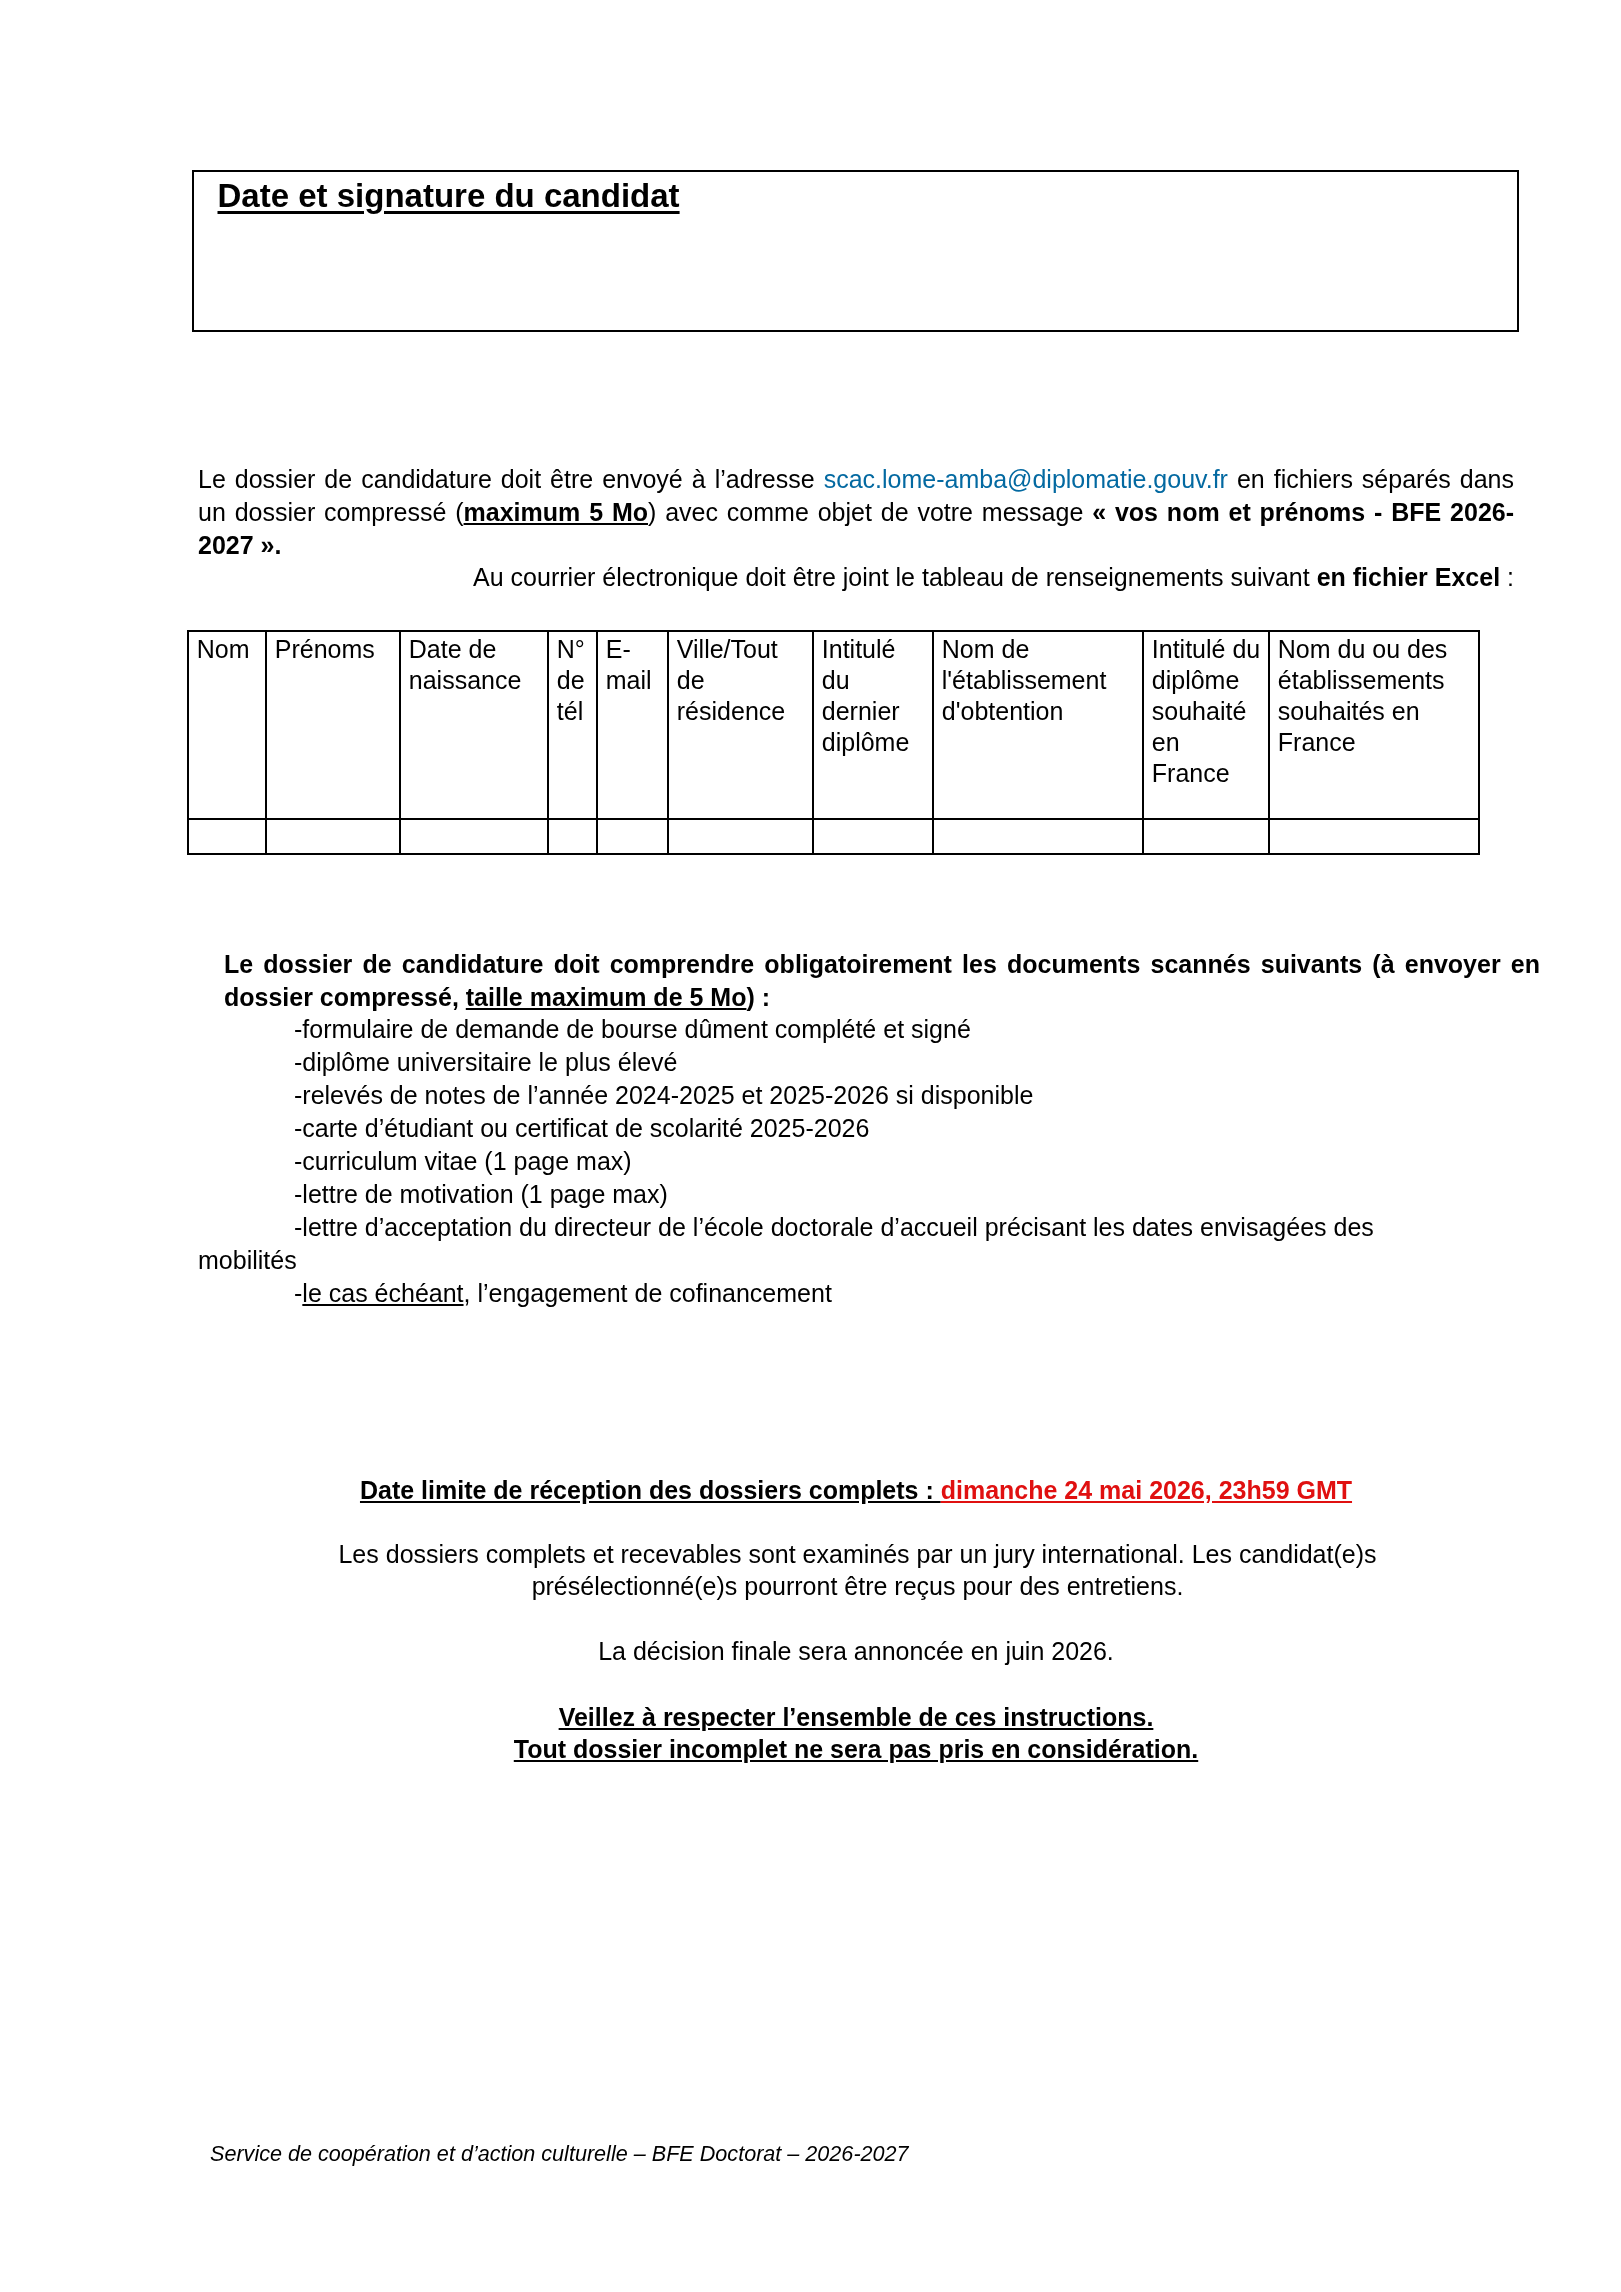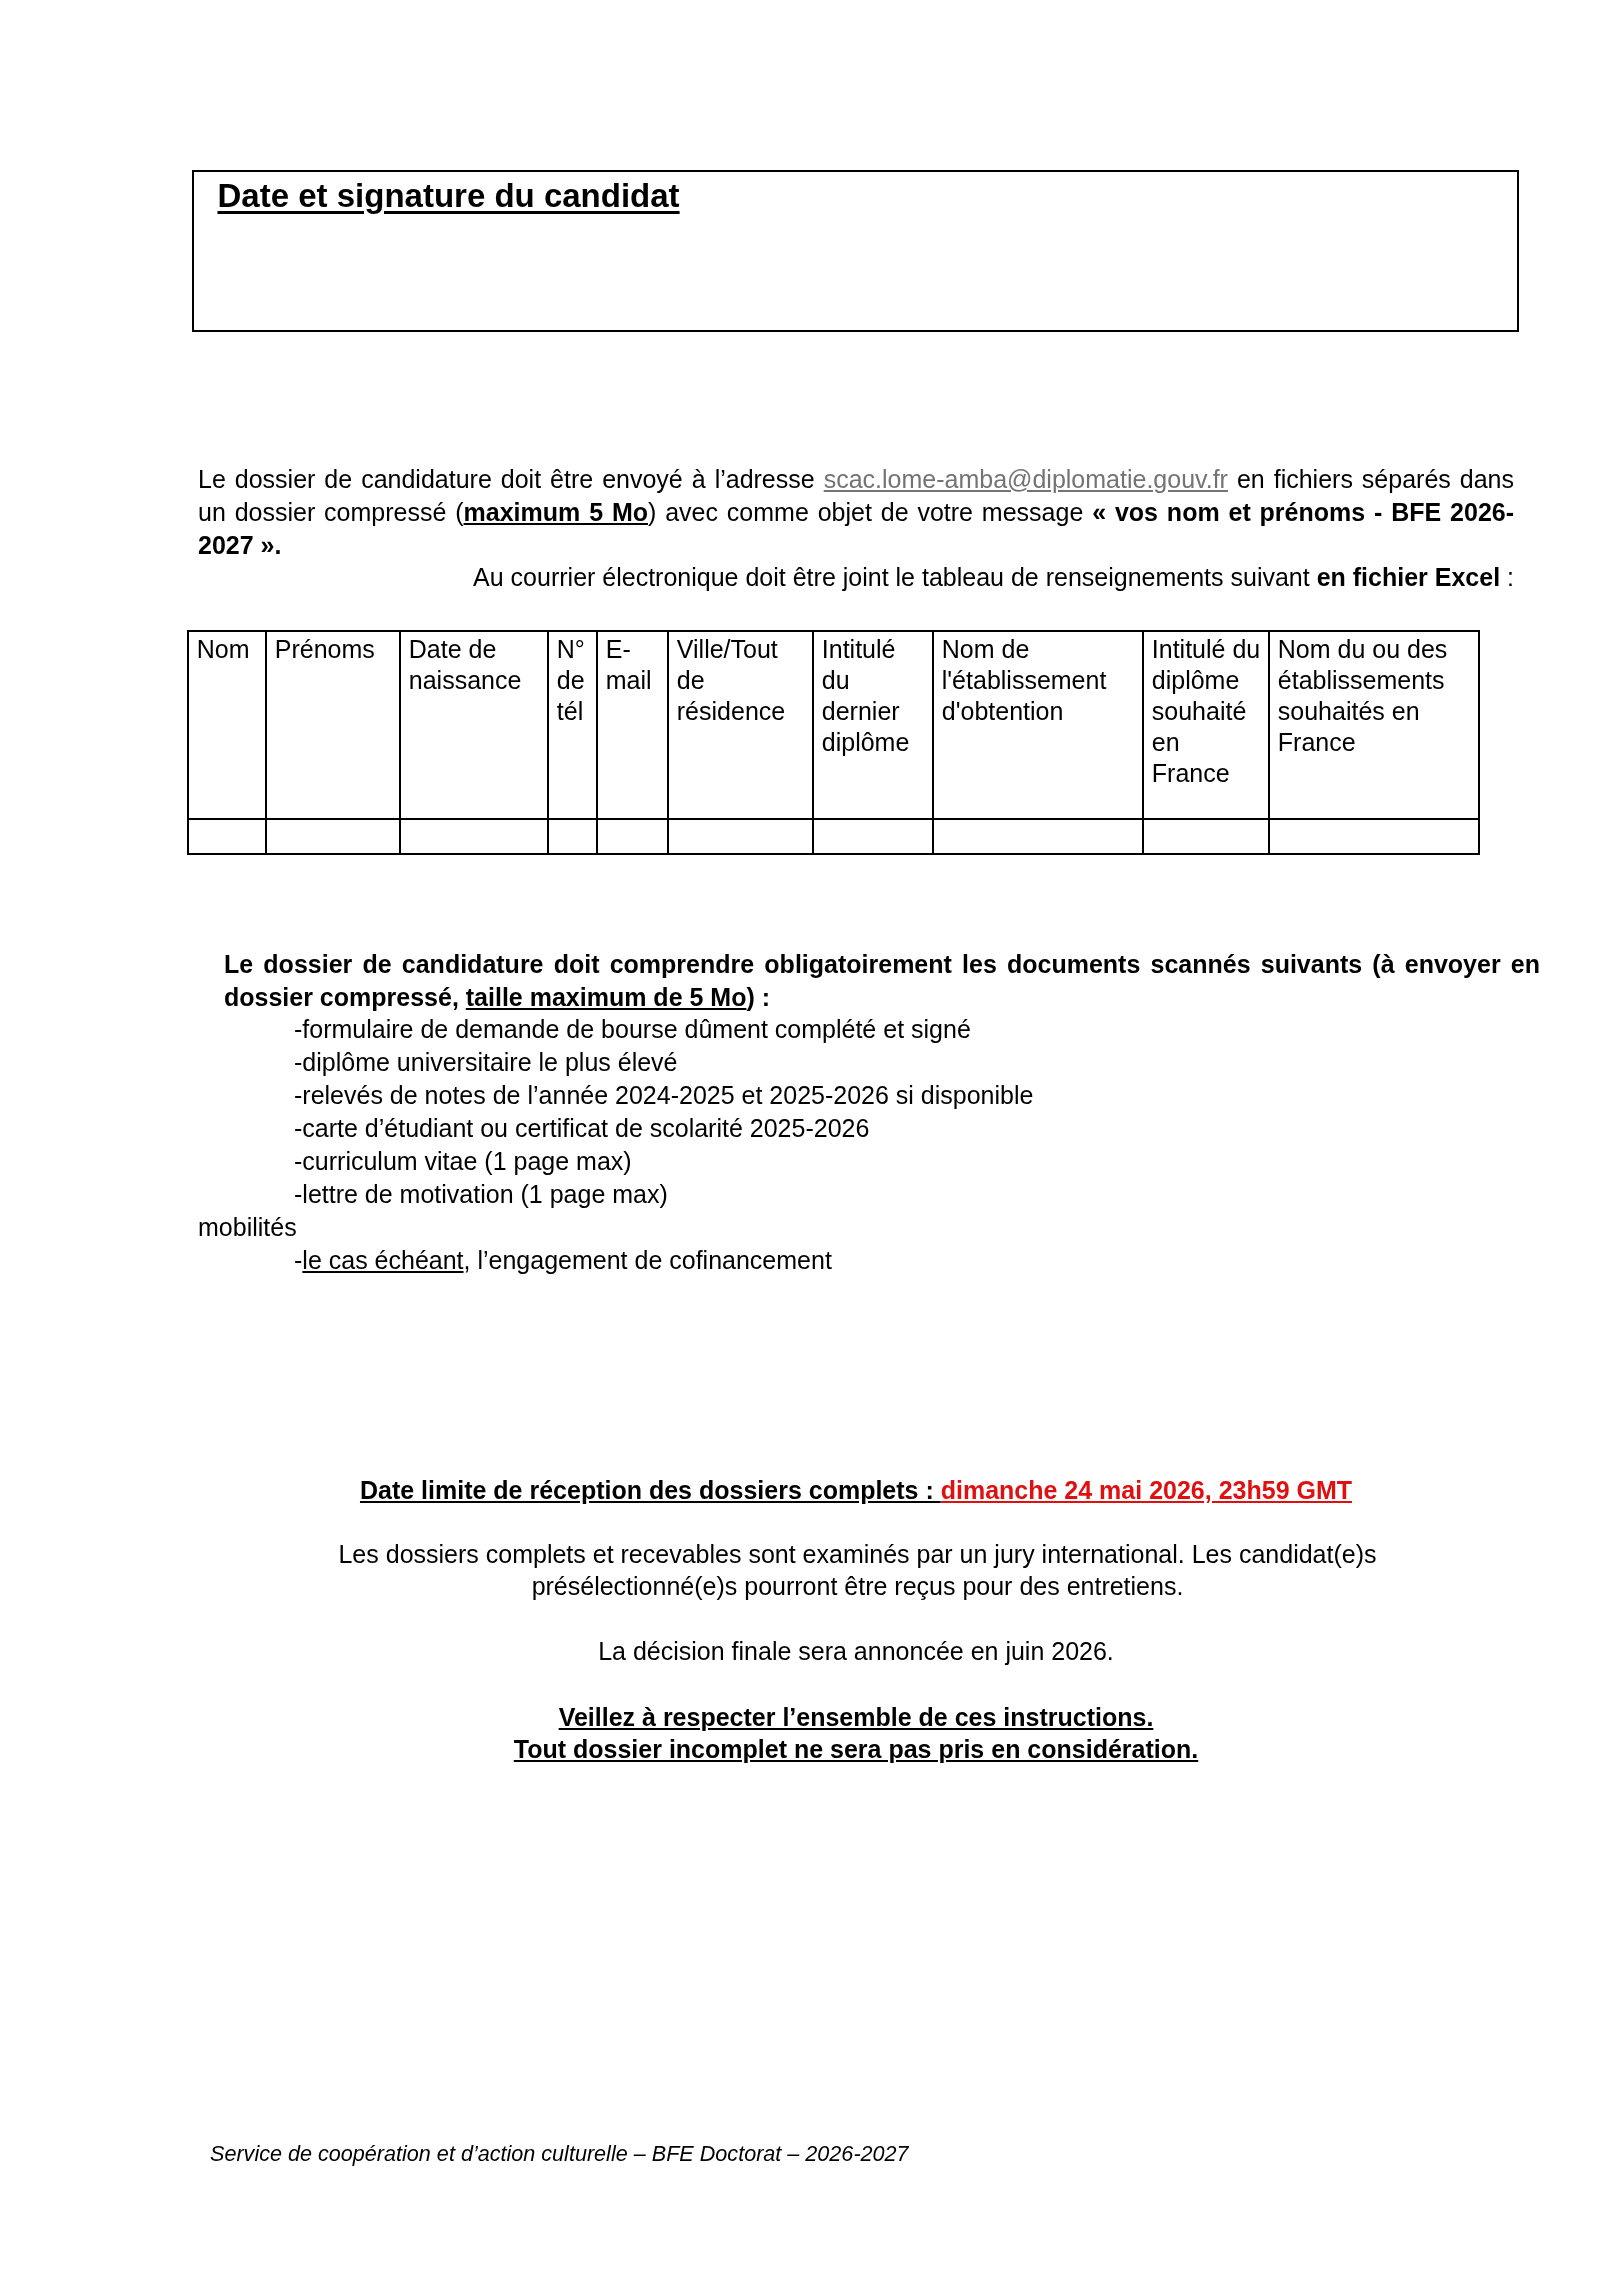--- a/index.html
+++ b/index.html
@@ -4,21 +4,21 @@
 <style>
   html, body { margin: 0; padding: 0; background: #ffffff; }
   body { width: 1621px; height: 2293px; position: relative; overflow: hidden;
          font-family: "Liberation Sans", sans-serif; color: #000; }
   .abs { position: absolute; }
   .sigbox { left: 192px; top: 170px; width: 1327px; height: 162px;
             border: 2.9px solid #000; box-sizing: border-box; }
   .sigtitle { position: absolute; left: 23.5px; top: 4.9px; font-size: 33px; font-weight: bold;
               text-decoration: underline; text-decoration-thickness: 2.9px; text-underline-offset: 3.9px; }
   .para { left: 198px; width: 1316px; font-size: 25px; line-height: 33px; text-align: justify; }
-  .link { color: #737373; text-decoration: underline; }
+  .link { color: #0369a1; }
   .b { font-weight: bold; }
   .u { text-decoration: underline; }
   table.info { position: absolute; left: 187px; top: 630px; border-collapse: collapse; }
   table.info td { border: 2.9px solid #000; vertical-align: top; font-size: 25px; line-height: 31px;
                   padding: 2px 7.8px 3.9px 7.8px; box-sizing: border-box; }
   table.info tr.head td { height: 188px; }
   table.info tr.empty td { height: 35px; }
   .list { left: 198px; width: 1316px; font-size: 25px; line-height: 33px; }
   .list .item { padding-left: 96px; }
   .list .cont { padding-left: 0; }
@@ -72,20 +72,21 @@
 <div class="abs para b" style="top: 948px; margin-left: 26px;">
   <span>Le dossier de candidature doit comprendre obligatoirement les documents scannés suivants (à envoyer en dossier compressé, </span><span class="u">taille maximum de 5 Mo</span><span>) :</span>
 </div>
 <div class="abs list" style="top: 1013px;">
   <div class="item">-formulaire de demande de bourse dûment complété et signé</div>
   <div class="item">-diplôme universitaire le plus élevé</div>
   <div class="item">-relevés de notes de l’année 2024-2025 et 2025-2026 si disponible</div>
   <div class="item">-carte d’étudiant ou certificat de scolarité 2025-2026</div>
   <div class="item">-curriculum vitae (1 page max)</div>
   <div class="item">-lettre de motivation (1 page max)</div>
+  <div class="item">-lettre d’acceptation du directeur de l’école doctorale d’accueil précisant les dates envisagées des</div>
   <div class="cont">mobilités</div>
   <div class="item"><span>-</span><span class="u">le cas échéant</span><span>, l’engagement de cofinancement</span></div>
 </div>
 
 <div class="abs center b" style="top: 1446px;">
   <span class="u">Date limite de réception des dossiers complets : </span><span class="u red">dimanche 24 mai 2026, 23h59 GMT</span>
 </div>
 
 <div class="abs center" style="top: 1510px; left: 284px; width: 1147px;">Les dossiers complets et recevables sont examinés par un jury international. Les candidat(e)s présélectionné(e)s pourront être reçus pour des entretiens.</div>
 <div class="abs center" style="top: 1607px;">La décision finale sera annoncée en juin 2026.</div>

